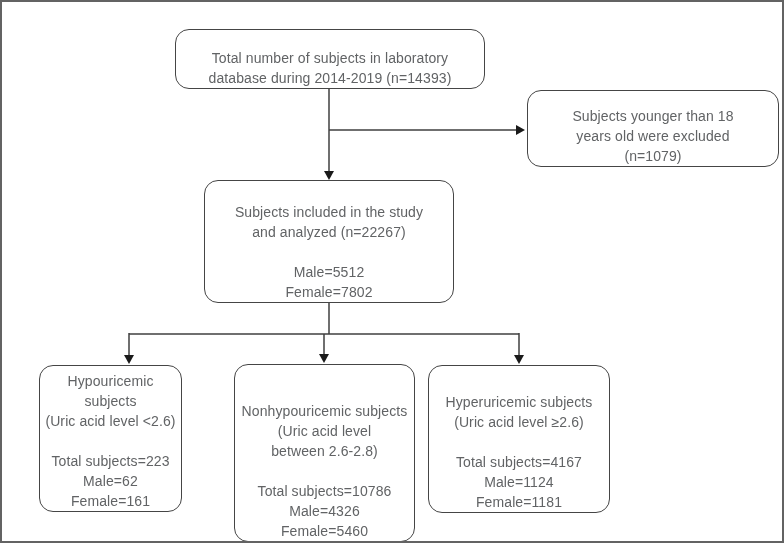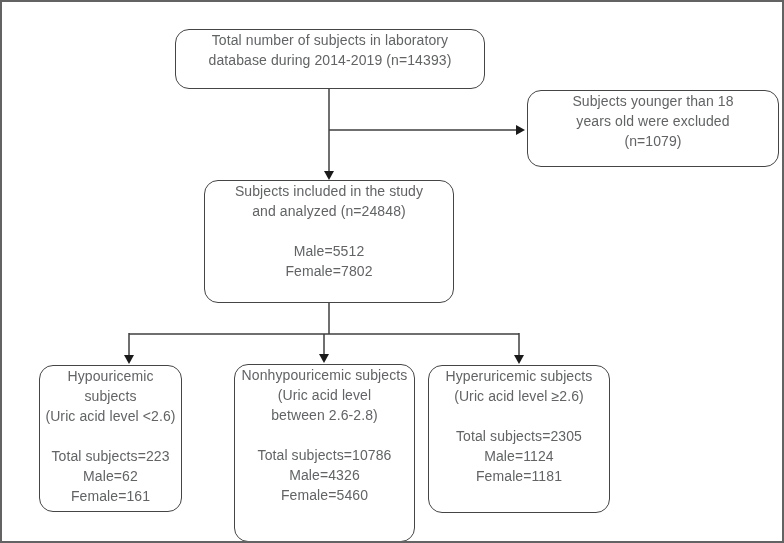--- a/index.html
+++ b/index.html
@@ -17,21 +17,21 @@
     border: 2px solid #636363;
     overflow: hidden;
   }
   .flow-box {
     position: absolute;
     box-sizing: border-box;
     border: 1.5px solid #454545;
     border-radius: 14px;
     background: #ffffff;
     display: flex;
-    align-items: flex-start;
+    align-items: flex-end;
     justify-content: center;
     text-align: center;
   }
   .box-text {
     white-space: pre-line;
     color: #616365;
     font-size: 14px;
     line-height: 20px;
     letter-spacing: 0.1px;
   }
@@ -79,21 +79,21 @@
   </div>
 
   <div class="flow-box" id="box-excluded">
     <div class="box-text">Subjects younger than 18
 years old were excluded
 (n=1079)</div>
   </div>
 
   <div class="flow-box" id="box-included">
     <div class="box-text">Subjects included in the study
-and analyzed (n=24848)
+and analyzed (n=22267)
 
 Male=5512
 Female=7802</div>
   </div>
 
   <div class="flow-box" id="box-hypouricemic">
     <div class="box-text">Hypouricemic subjects
 (Uric acid level &lt;2.6)
 
 Total subjects=223
@@ -108,18 +108,18 @@
 
 Total subjects=10786
 Male=4326
 Female=5460</div>
   </div>
 
   <div class="flow-box" id="box-hyperuricemic">
     <div class="box-text">Hyperuricemic subjects
 (Uric acid level ≥2.6)
 
-Total subjects=2305
+Total subjects=4167
 Male=1124
 Female=1181</div>
   </div>
 
 </div>
 
 </body></html>

